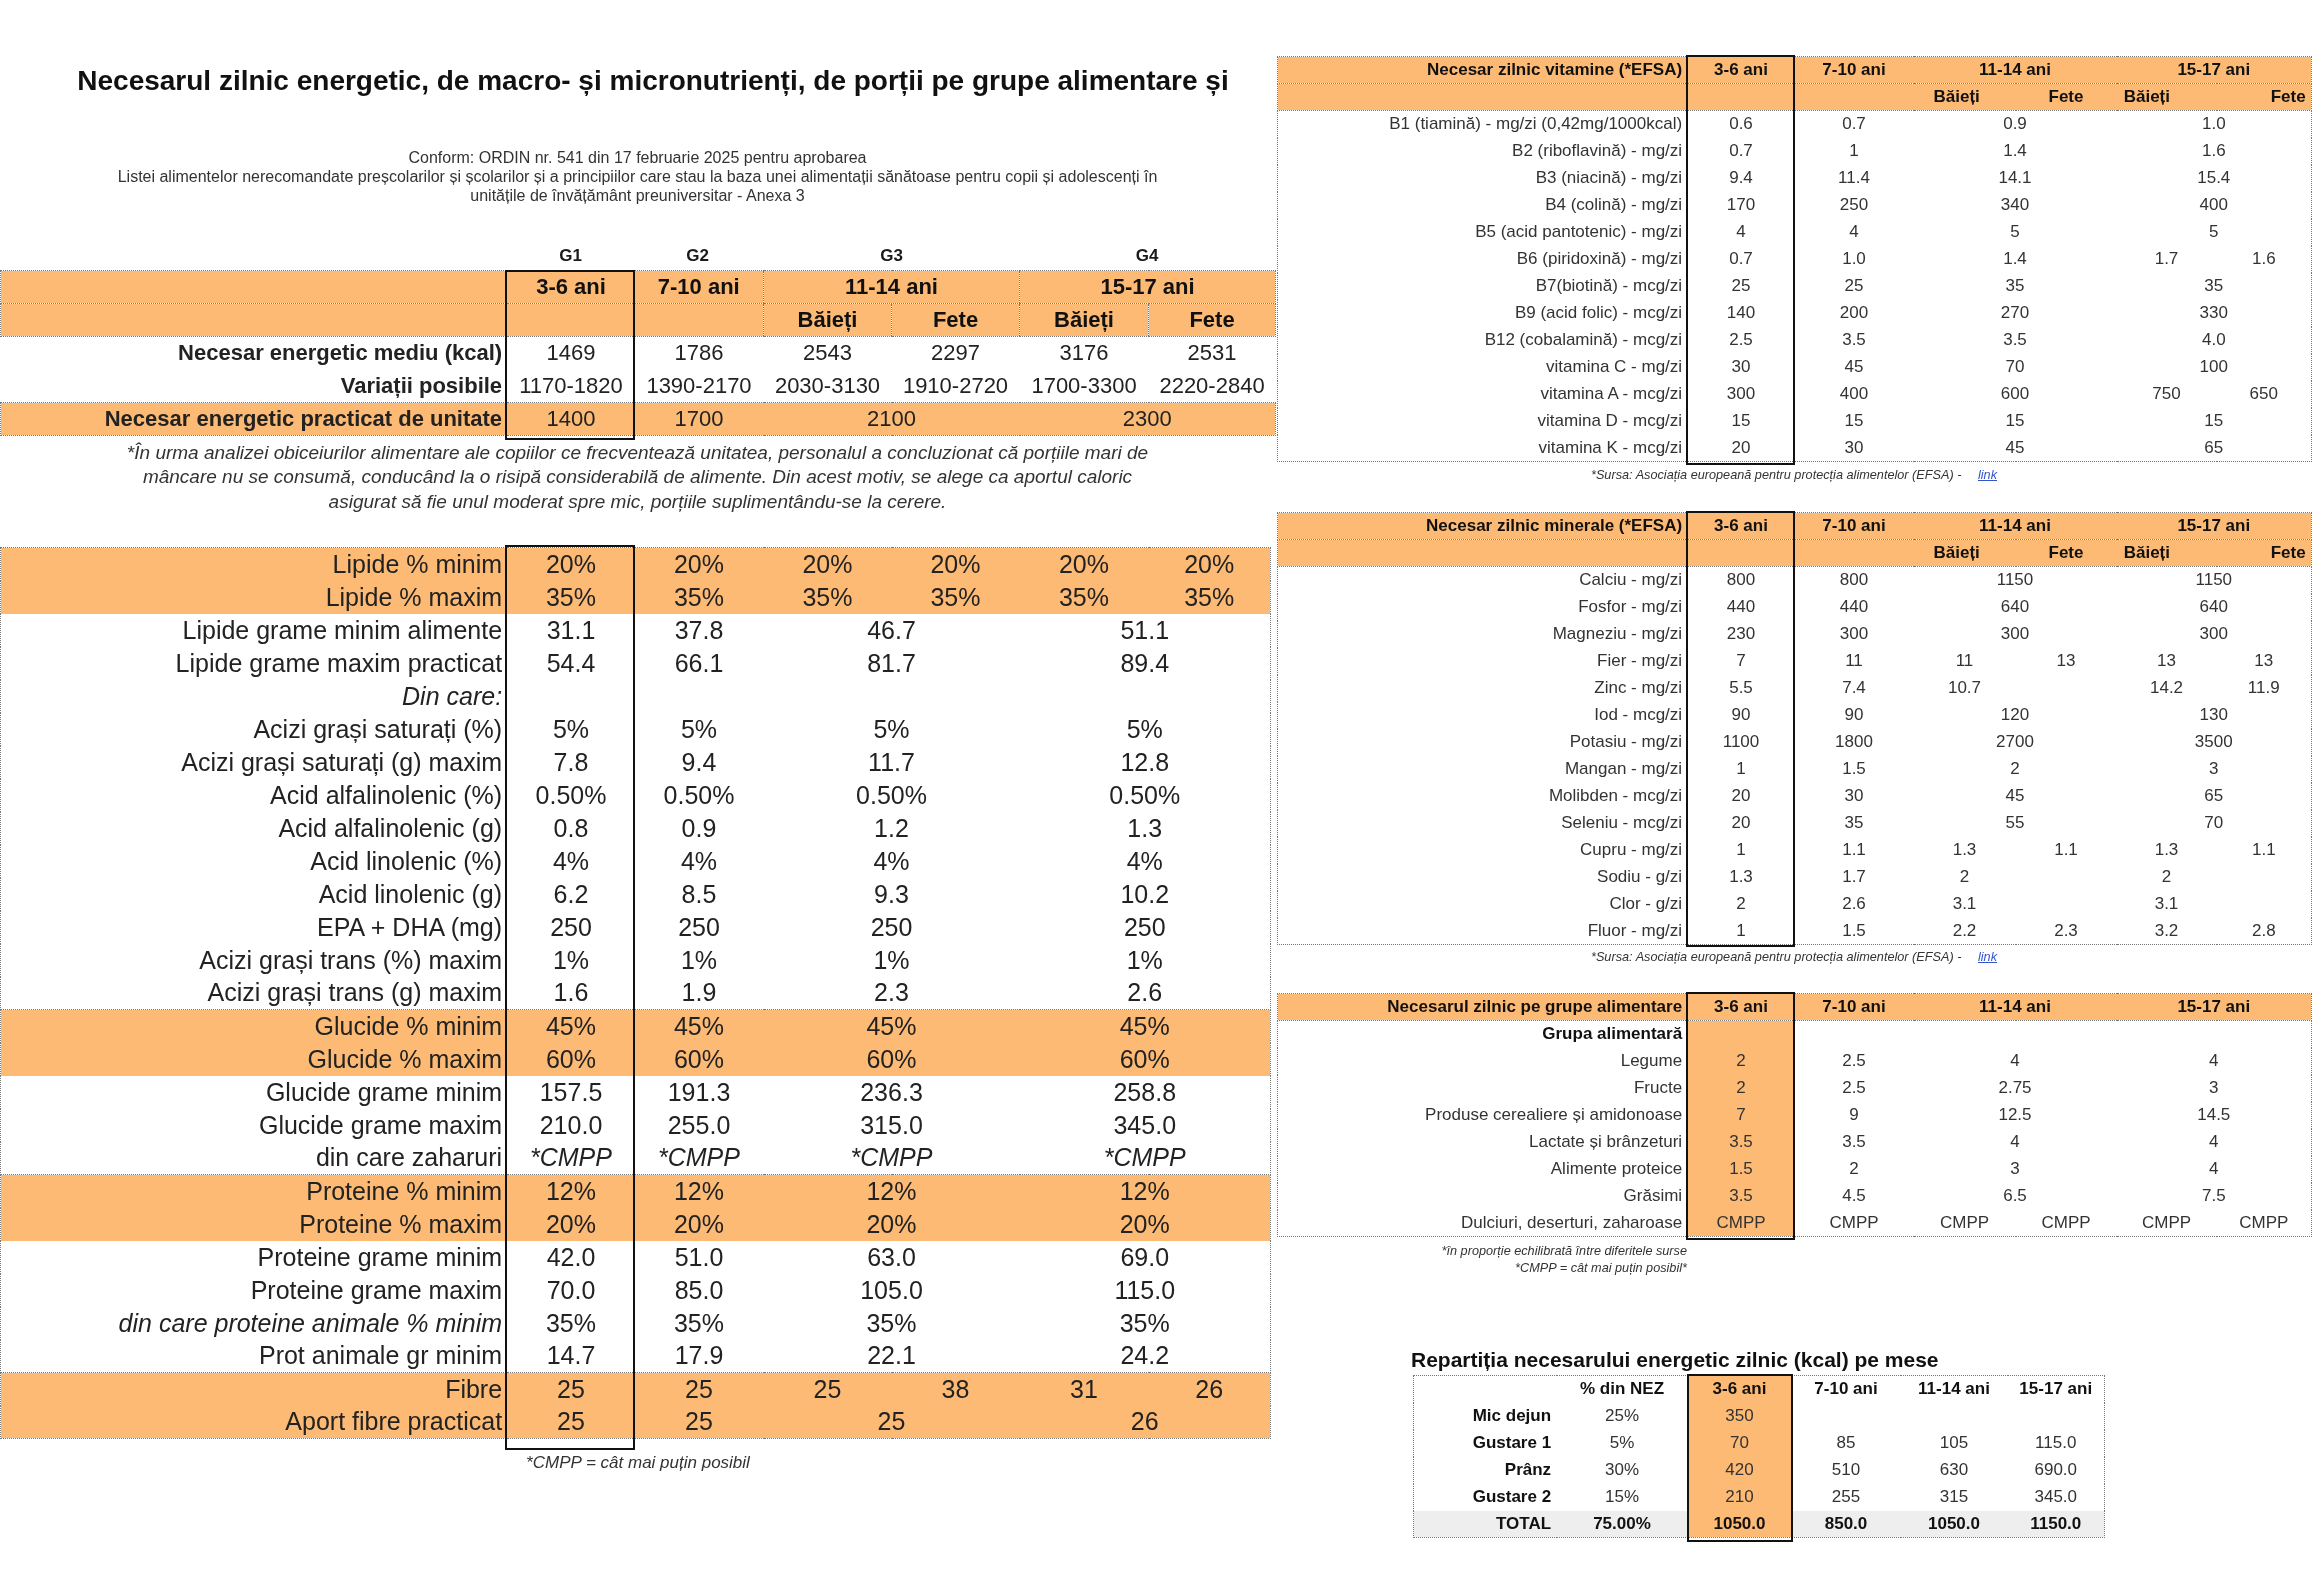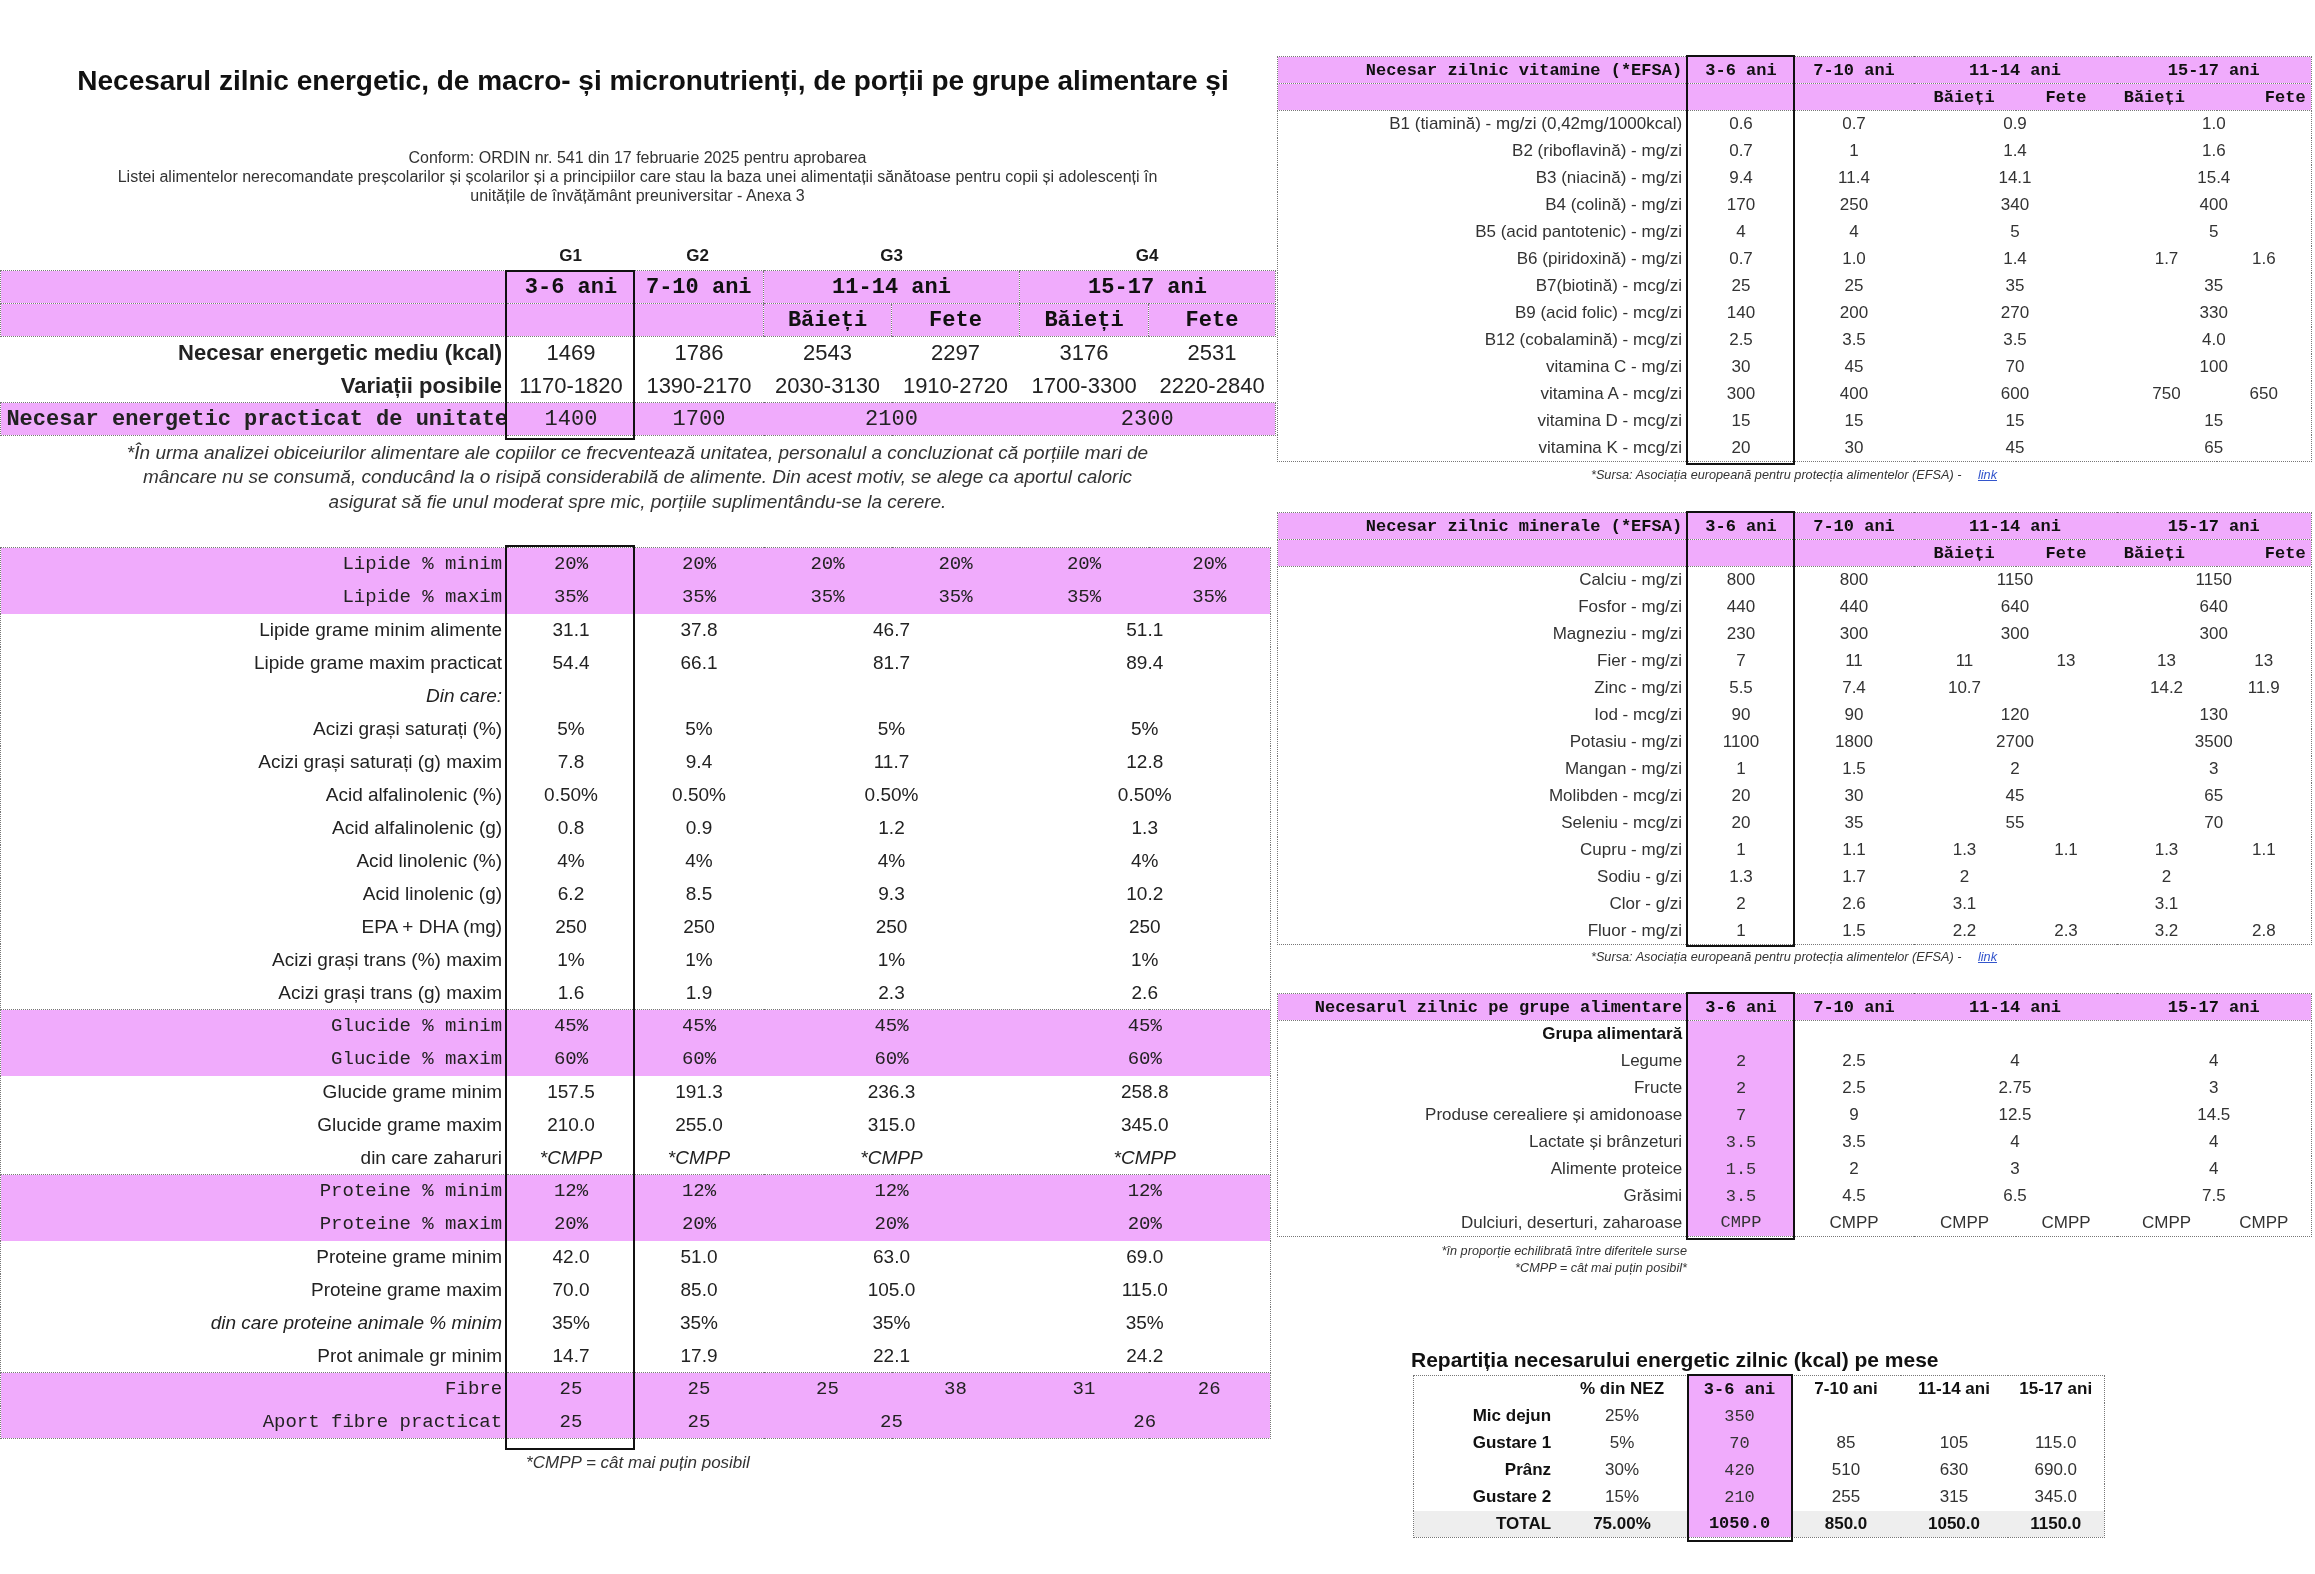--- a/index.html
+++ b/index.html
@@ -6,37 +6,37 @@
   html, body { width: 2316px; height: 1574px; background: #ffffff; overflow: hidden; }
   body { position: relative; font-family: "Liberation Sans", "DejaVu Sans", sans-serif; color: #1a1a1a; }
   .abs { position: absolute; }
   .title { left: 0; top: 62px; width: 1276px; text-align: center; font-size: 28px; font-weight: bold; line-height: 38px; color: #111; padding-left: 30px; }
   .subtitle { left: 18px; top: 148px; width: 1239px; text-align: center; font-size: 16px; line-height: 19px; color: #333; }
   .glabels { top: 246px; height: 23.5px; font-weight: bold; font-size: 17px; }
   .glabels span { position: absolute; text-align: center; }
 
   table { border-collapse: collapse; table-layout: fixed; }
   td { padding: 0 5.4px; white-space: nowrap; overflow: hidden; }
-  .gray { background: #f0abfc; font-family: Liberation Mono, monospace; }
+  .gray { background: #fdba74; }
   .dash-top { border-top: 1.8px dotted #777; }
   .dash-bot { border-bottom: 1.8px dotted #777; }
   .dash-left { border-left: 1.8px dotted #777; }
   .dash-right { border-right: 1.8px dotted #777; }
   .r { text-align: right; }
   .c { text-align: center; }
   .b { font-weight: bold; }
   .it { font-style: italic; }
 
   
   #energy { left: 0; top: 270px; width: 1276px; font-size: 22px; color: #222; }
   #energy td { height: 33px; }
   #energy .hdr td { font-weight: bold; font-size: 22px; color: #111; }
   .note1 { left: 9px; top: 441px; width: 1257px; text-align: center; font-style: italic; font-size: 19px; line-height: 24.4px; color: #333; }
 
-  #macro { left: 0; top: 547px; width: 1271px; font-size: 19px; color: #222; }
+  #macro { left: 0; top: 547px; width: 1271px; font-size: 25px; color: #222; }
   #macro td { height: 33px; }
   .note2 { left: 0; top: 1453px; width: 1276px; text-align: center; font-style: italic; font-size: 17px; color: #333; }
 
   .hl-box { position: absolute; border: 2.7px solid #111; pointer-events: none; }
 
   
   .rt { left: 1277px; width: 1034px; font-size: 17px; color: #333; }
   .rt td { height: 27px; }
   .rt .hdr td { font-weight: bold; color: #111; font-size: 17px; }
   .src { width: 1034px; left: 1277px; text-align: center; font-style: italic; font-size: 12.7px; color: #333; }

